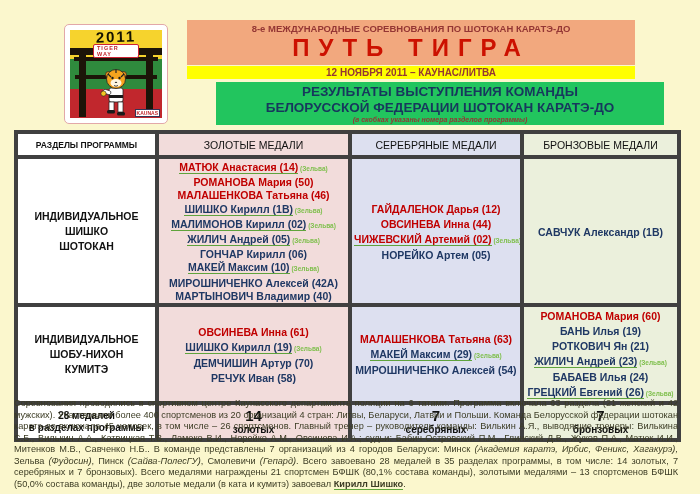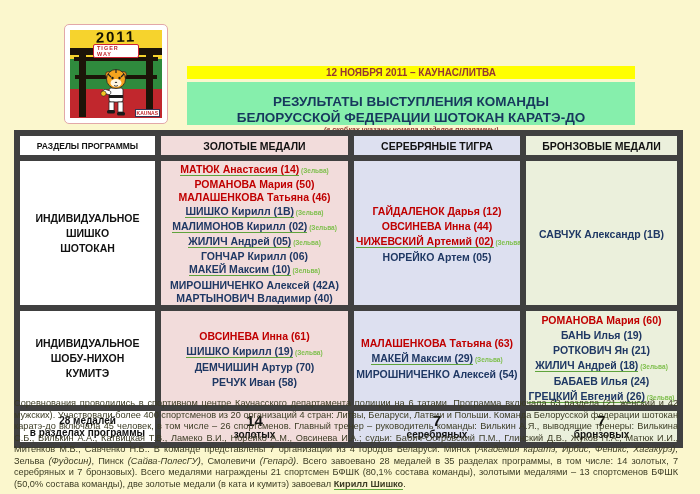--- a/index.html
+++ b/index.html
@@ -29,35 +29,35 @@
              color:#C1272D;background:#fff;padding:0 1px;border:0.5px solid #335;}
   #tiger{position:absolute;left:50%;top:36px;transform:translateX(-50%);}
 
   
   .hband{position:absolute;left:187px;width:448px;box-sizing:border-box;text-align:center;}
   #band1{top:20px;height:45px;background:#F2A87E;}
   #band1 .sup{font-size:9.5px;font-weight:700;color:#943634;padding-top:3px;}
   #band1 .ttl{font-size:24px;font-weight:800;letter-spacing:9px;color:#CC1100;line-height:27px;}
   #band2{top:66px;height:13px;background:#FFFF00;}
   #band2 .dt{font-size:10px;font-weight:700;color:#943634;line-height:13px;text-align:center;}
-  #band3{top:82px;height:43px;background:#86efac;padding-top:12px;}
+  #band3{top:82px;height:43px;background:#22c55e;padding-top:2px;margin-left:29px;}
   #band3 .r1,#band3 .r2{font-size:13.5px;font-weight:700;color:#17375D;line-height:15.5px;}
   #band3 .nt{font-size:7px;font-style:italic;font-weight:700;color:#943634;line-height:9px;}
 
   
   #medal-table{position:absolute;left:14px;top:130px;width:663px;border-collapse:collapse;
                table-layout:fixed;}
-  #medal-table td,#medal-table th{border:6px solid #404040;box-sizing:border-box;
+  #medal-table td,#medal-table th{border:4px solid #404040;box-sizing:border-box;
                vertical-align:middle;text-align:center;padding:1px 2px;overflow:hidden;}
   #medal-table{border:2px solid #75746A;}
   th.c-sec{background:#FFFFFF;font-size:8.5px;font-weight:700;color:#111;}
   th.c-gold,td.gold{background:#F2DCDB;}
   th.c-silver,td.silver{background:#DDE0F0;}
   th.c-bronze,td.bronze{background:#EBF0DC;}
-  th.c-gold,th.c-silver,th.c-bronze{font-size:10.5px;font-weight:700;color:#111;}
+  th.c-gold,th.c-silver,th.c-bronze{font-size:10.5px;font-weight:400;color:#111;}
   td.section{background:#fff;font-size:10.5px;font-weight:700;color:#111;line-height:15px;}
   .m-line{line-height:13px;white-space:nowrap;}
   td.tight .m-line{line-height:12.2px;}
   .m-name{font-size:10.5px;font-weight:700;}
   .m-name.red{color:#C00000;}
   .m-name.navy{color:#1F3864;}
   .m-name.zelva{border-bottom:1.5px solid #5FA33C;}
   .m-suffix{font-size:6.5px;font-weight:700;color:#7FBF4D;}
   td.tot-label{background:#fff;font-size:10px;font-weight:700;color:#111;line-height:12px;}
   .tot-count{font-size:15px;font-weight:700;color:#111;line-height:16px;}
@@ -106,41 +106,45 @@
           <path d="M18 15.5 l-1.4 1.6 h2.8 z" fill="#1A1A1A"></path>
           <path d="M16 19.5 q2 1.5 4 0" stroke="#1A1A1A" stroke-width="0.8" fill="none"></path>
         </svg>
       </div>
       <div id="logo-year">2011</div>
       <div id="logo-name">TIGER WAY</div>
       <div id="logo-city">KAUNAS</div>
     </div>
   </div>
 
+  <div class="hband" id="band1">
+    <div class="sup">8-е МЕЖДУНАРОДНЫЕ СОРЕВНОВАНИЯ ПО ШОТОКАН КАРАТЭ-ДО</div>
+    <div class="ttl">ПУТЬ ТИГРА</div>
+  </div>
   <div class="hband" id="band2">
     <div class="dt">12 НОЯБРЯ 2011 – КАУНАС/ЛИТВА</div>
   </div>
   <div class="hband" id="band3">
     <div class="r1">РЕЗУЛЬТАТЫ ВЫСТУПЛЕНИЯ КОМАНДЫ</div>
     <div class="r2">БЕЛОРУССКОЙ ФЕДЕРАЦИИ ШОТОКАН КАРАТЭ-ДО</div>
     <div class="nt">(в скобках указаны номера разделов программы)</div>
   </div>
 
   <table id="medal-table">
     <colgroup>
         <col style="width:141px">
         <col style="width:193px">
         <col style="width:172px">
         <col style="width:157px">
       </colgroup>
     <tbody>
         <tr style="height:25px">
       <th class="c-sec">РАЗДЕЛЫ ПРОГРАММЫ</th>
       <th class="c-gold">ЗОЛОТЫЕ МЕДАЛИ</th>
-      <th class="c-silver">СЕРЕБРЯНЫЕ ТИГРА</th>
+      <th class="c-silver">СЕРЕБРЯНЫЕ МЕДАЛИ</th>
       <th class="c-bronze">БРОНЗОВЫЕ МЕДАЛИ</th>
     </tr>
     <tr style="height:123px">
       <td class="section">
             <div>ИНДИВИДУАЛЬНОЕ</div>
             <div>ШИШКО</div>
             <div>ШОТОКАН</div>
           </td>
       <td class="gold tight">
             <div class="m-line"><span class="m-name red zelva">МАТЮК Анастасия (14)</span><span class="m-suffix"> (Зельва)</span></div>
@@ -178,21 +182,21 @@
           </td>
       <td class="silver">
             <div class="m-line"><span class="m-name red">МАЛАШЕНКОВА Татьяна (63)</span></div>
             <div class="m-line"><span class="m-name navy zelva">МАКЕЙ Максим (29)</span><span class="m-suffix"> (Зельва)</span></div>
             <div class="m-line"><span class="m-name navy">МИРОШНИЧЕНКО Алексей (54)</span></div>
           </td>
       <td class="bronze">
             <div class="m-line"><span class="m-name red">РОМАНОВА Мария (60)</span></div>
             <div class="m-line"><span class="m-name navy">БАНЬ Илья (19)</span></div>
             <div class="m-line"><span class="m-name navy">РОТКОВИЧ Ян (21)</span></div>
-            <div class="m-line"><span class="m-name navy zelva">ЖИЛИЧ Андрей (18)</span><span class="m-suffix"> (Зельва)</span></div>
+            <div class="m-line"><span class="m-name navy zelva">ЖИЛИЧ Андрей (23)</span><span class="m-suffix"> (Зельва)</span></div>
             <div class="m-line"><span class="m-name navy">БАБАЕВ Илья (24)</span></div>
             <div class="m-line"><span class="m-name navy zelva">ГРЕЦКИЙ Евгений (26)</span><span class="m-suffix"> (Зельва)</span></div>
           </td>
     </tr>
     <tr style="height:37px">
       <td class="tot-label">
             <div>28 медалей</div>
             <div>в разделах программы</div>
           </td>
       <td class="gold">

